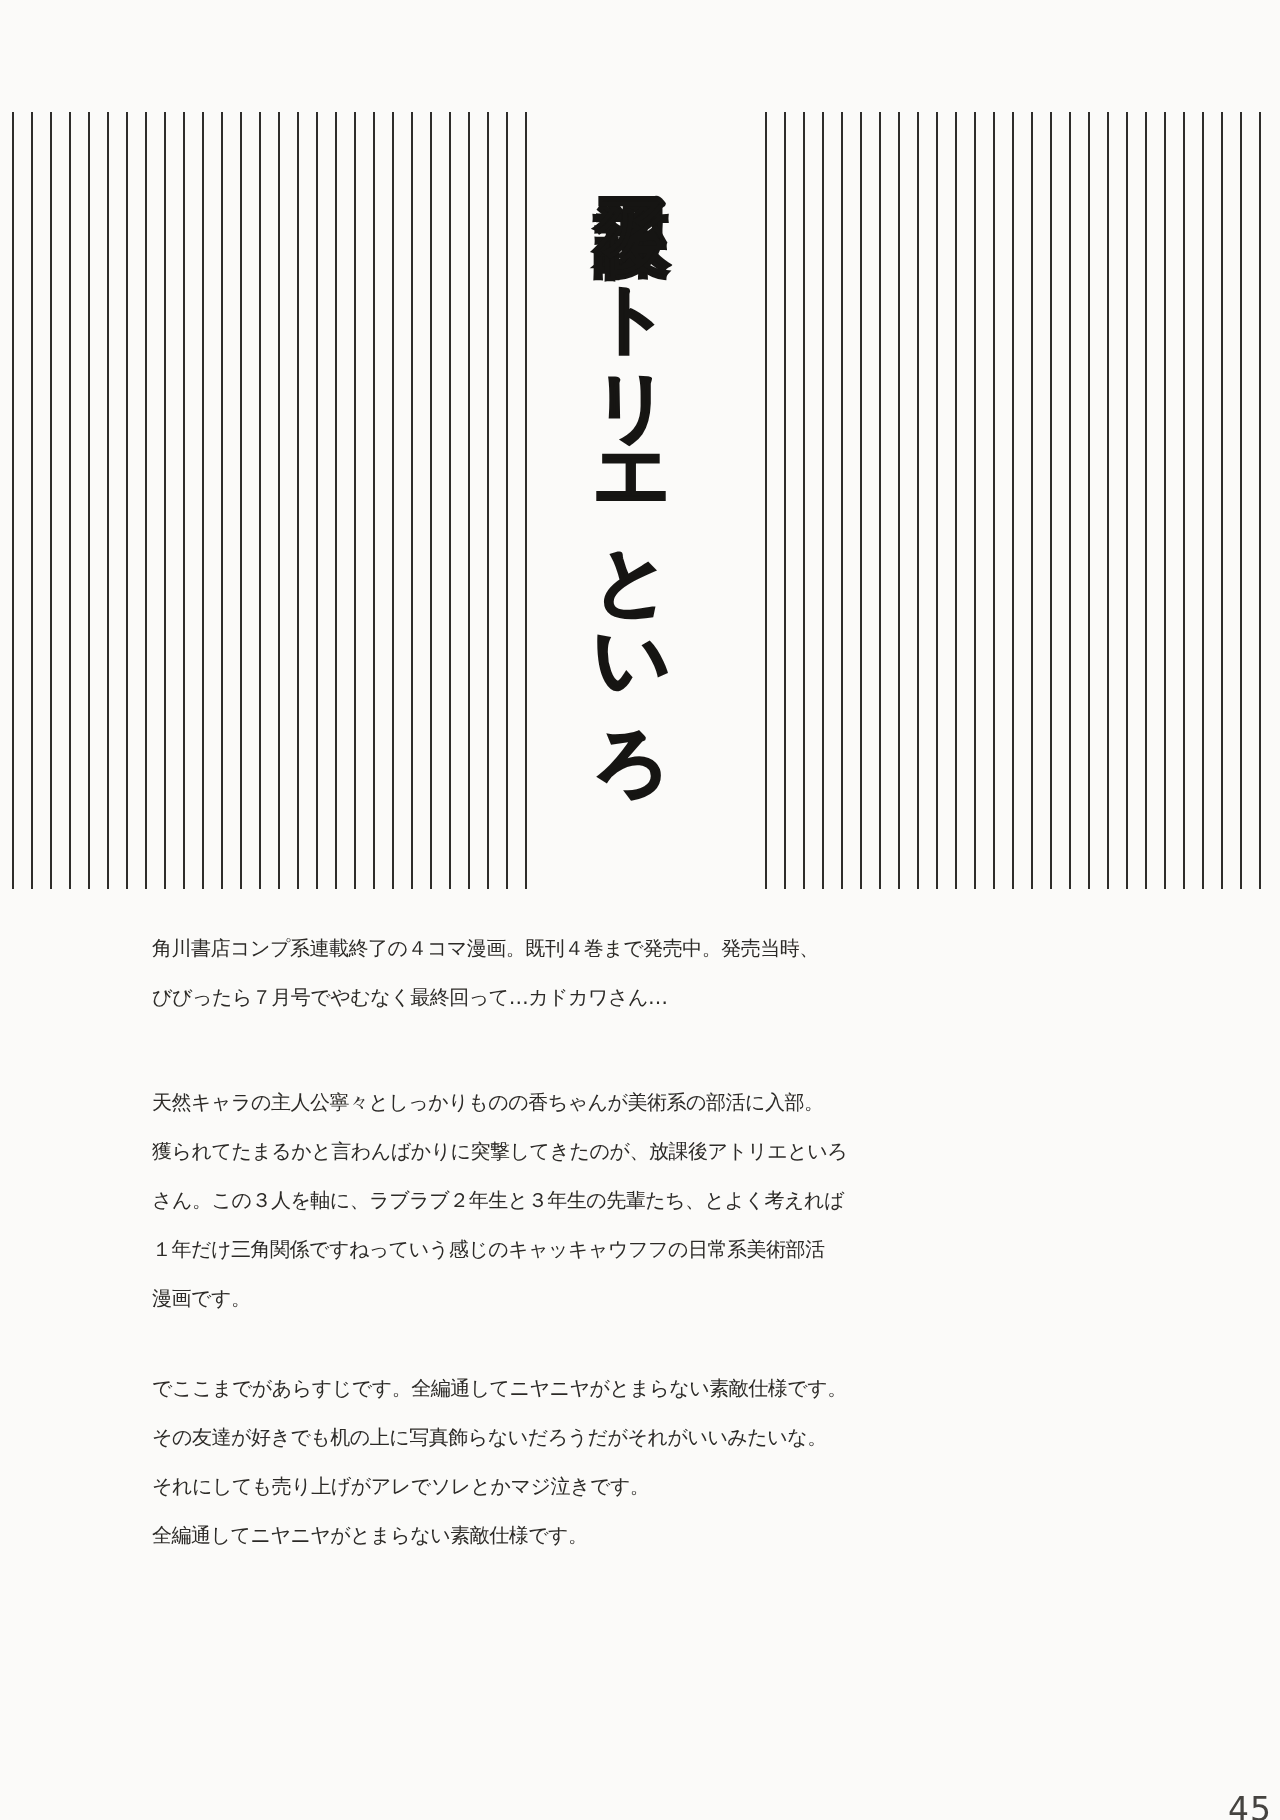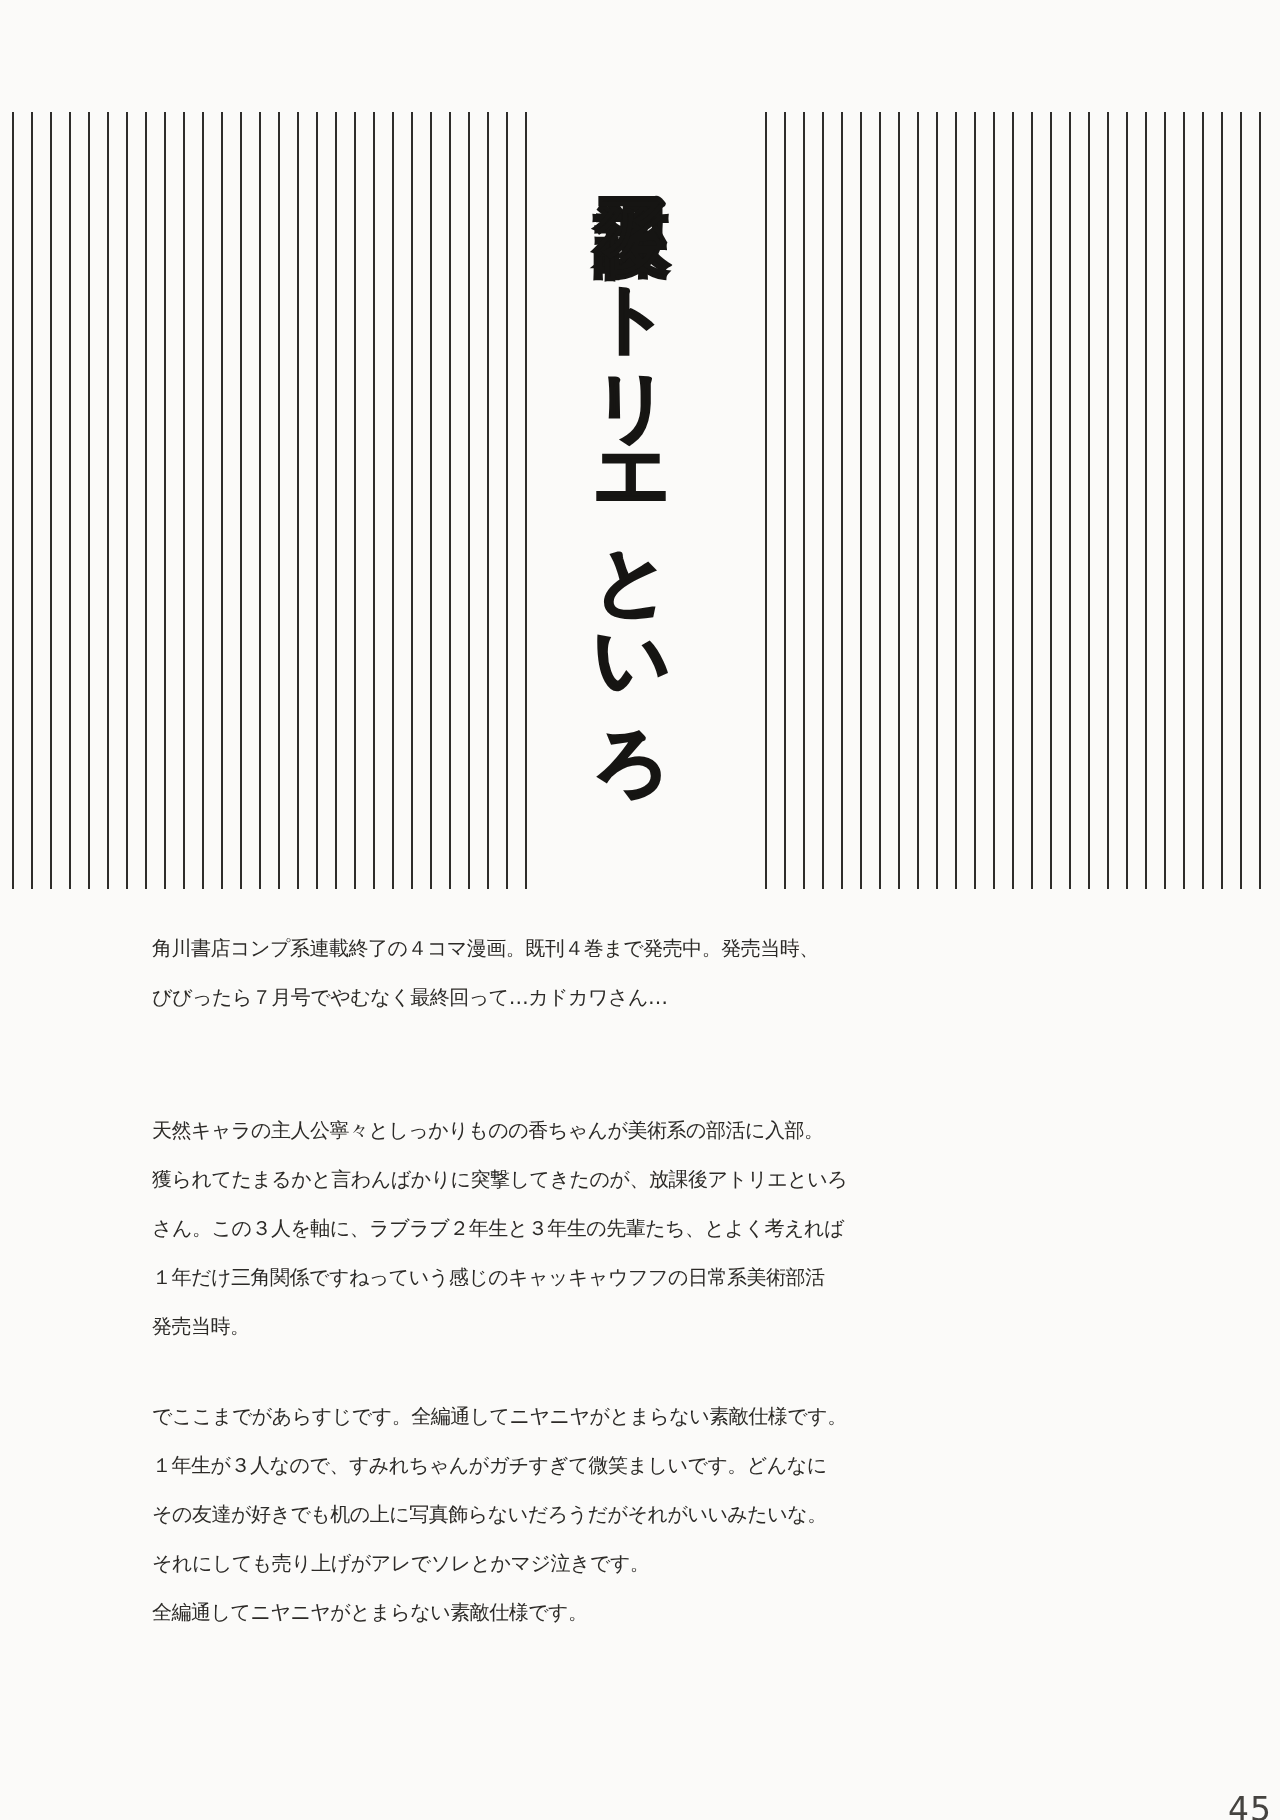--- a/index.html
+++ b/index.html
@@ -57,21 +57,21 @@
     position:absolute;
     left:152px;
     top:924px;
     width:1000px;
     color:var(--body-ink);
     font-size:20px;
     letter-spacing:-0.5px;
     font-weight:500;
   }
   .para{margin:0;}
-  .para + .para{margin-top:84px;}
+  .para + .para{margin-top:56px;}
   .para.p3{margin-top:41px;}
   .line{
     display:block;
     height:49px;
     line-height:49px;
     white-space:nowrap;
   }
   
   .page-number{
     position:absolute;
@@ -98,25 +98,24 @@
   <div class="body-text">
     <p class="para p1">
       <span class="line">角川書店コンプ系連載終了の４コマ漫画。既刊４巻まで発売中。発売当時、</span>
       <span class="line">びびったら７月号でやむなく最終回って…カドカワさん…</span>
     </p>
     <p class="para p2">
       <span class="line">天然キャラの主人公寧々としっかりものの香ちゃんが美術系の部活に入部。</span>
       <span class="line">獲られてたまるかと言わんばかりに突撃してきたのが、放課後アトリエといろ</span>
       <span class="line">さん。この３人を軸に、ラブラブ２年生と３年生の先輩たち、とよく考えれば</span>
       <span class="line">１年だけ三角関係ですねっていう感じのキャッキャウフフの日常系美術部活</span>
-      <span class="line">発売当時。</span>
+      <span class="line">漫画です。</span>
     </p>
     <p class="para p3">
       <span class="line">でここまでがあらすじです。全編通してニヤニヤがとまらない素敵仕様です。</span>
-      <span class="line">１年生が３人なので、すみれちゃんがガチすぎて微笑ましいです。どんなに</span>
       <span class="line">その友達が好きでも机の上に写真飾らないだろうだがそれがいいみたいな。</span>
       <span class="line">それにしても売り上げがアレでソレとかマジ泣きです。</span>
       <span class="line">全編通してニヤニヤがとまらない素敵仕様です。</span>
     </p>
   </div>
 
   <div class="page-number">45</div>
 
 </div>
 

